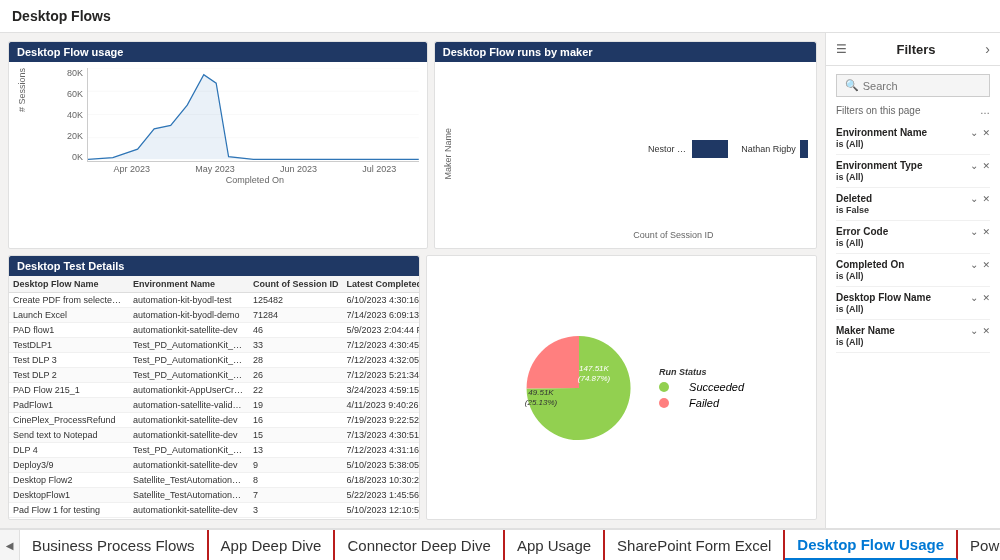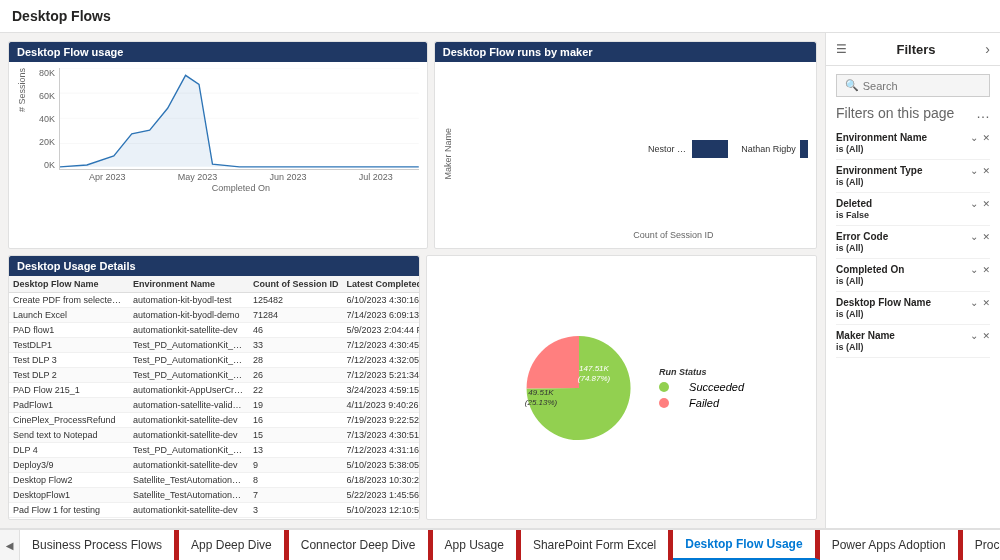--- a/index.html
+++ b/index.html
@@ -24,21 +24,21 @@
     .card-right { flex: 1; }
 
     
     .chart-area { flex: 1; position: relative; display: flex; flex-direction: column; }
     .chart-with-yaxis { display: flex; flex: 1; }
     .y-axis { display: flex; flex-direction: column; justify-content: space-between; align-items: flex-end; padding-right: 4px; font-size: 9px; color: #666; width: 30px; }
     .chart-body { flex: 1; position: relative; border-left: 1px solid #ccc; border-bottom: 1px solid #ccc; }
     .x-axis { display: flex; justify-content: space-around; padding-top: 2px; font-size: 9px; color: #666; margin-left: 34px; }
     .x-label { text-align: center; font-size: 9px; color: #666; margin-left: 34px; margin-top: 1px; }
     .y-label { font-size: 9px; color: #666; writing-mode: vertical-rl; transform: rotate(180deg); text-align: center; }
-    .chart-with-ylabel { display: flex; }
+    .chart-with-ylabel { display: flex; gap: 28px; }
 
     
     .usage-svg { width: 100%; height: 100%; }
 
     
     .bar-chart-area { flex: 1; display: flex; flex-direction: row; justify-content: flex-end; padding: 4px 0; }
     .bar-row { display: flex; align-items: center; margin: 4px 0; }
     .bar-maker-label { width: 80px; font-size: 9px; color: #333; text-align: right; padding-right: 4px; white-space: nowrap; overflow: hidden; text-overflow: ellipsis; }
     .bar-fill { height: 18px; background: #1f3864; }
     .bar-x-axis { display: flex; justify-content: space-between; font-size: 9px; color: #666; margin-left: 84px; padding-top: 2px; }
@@ -62,34 +62,34 @@
     .filters-header { display: flex; align-items: center; justify-content: space-between; padding: 8px 10px; border-bottom: 1px solid #e0e0e0; }
     .filters-title { font-size: 13px; font-weight: 600; color: #252423; }
     .filters-icon { color: #666; font-size: 12px; }
     .filters-close { color: #666; font-size: 14px; cursor: pointer; }
 
     .search-box { margin: 8px 10px; display: flex; align-items: center; border: 1px solid #ccc; padding: 4px 8px; background: #f5f5f5; }
     .search-icon { color: #666; font-size: 11px; margin-right: 4px; }
     .search-input { border: none; background: transparent; font-size: 11px; color: #333; outline: none; width: 100%; }
 
     .filters-on-page { padding: 0 10px; }
-    .filters-on-page-title { font-size: 14px; color: #666; margin-bottom: 6px; display: flex; justify-content: space-between; }
+    .filters-on-page-title { font-size: 10px; color: #666; margin-bottom: 6px; display: flex; justify-content: space-between; }
 
     .filter-item { border-bottom: 1px solid #f0f0f0; padding: 5px 0; }
     .filter-item-header { display: flex; justify-content: space-between; align-items: center; }
     .filter-name { font-size: 10px; font-weight: 600; color: #252423; }
     .filter-controls { display: flex; gap: 4px; align-items: center; }
     .filter-chevron { color: #666; font-size: 10px; cursor: pointer; }
     .filter-reset { color: #666; font-size: 9px; cursor: pointer; }
     .filter-value { font-size: 9px; color: #333; margin-top: 1px; font-weight: bold; }
 
     
     .bottom-tabs { background: #fff; border-top: 2px solid #e0e0e0; display: flex; align-items: stretch; height: 32px; flex-shrink: 0; }
     .tab-nav-btn { width: 20px; background: #f5f5f5; border: none; border-right: 1px solid #e0e0e0; cursor: pointer; display: flex; align-items: center; justify-content: center; color: #666; font-size: 10px; flex-shrink: 0; }
-    .tab { padding: 0 12px; display: flex; align-items: center; font-size: 12px; cursor: pointer; border-right: 5px solid #b91c1c; white-space: nowrap; color: #333; background: #fff; }
+    .tab { padding: 0 12px; display: flex; align-items: center; font-size: 15px; cursor: pointer; border-right: 2px solid #b91c1c; white-space: nowrap; color: #333; background: #fff; }
     .tab.active { background: #fff; font-weight: 700; color: #0078d4; border-bottom: 2px solid #0078d4; }
   </style>
 </head>
 <body>
 
 <div class="page-header">Desktop Flows</div>
 
 <div class="main-layout">
 
   <div class="dashboard">
@@ -156,21 +156,21 @@
             </div>
             <div class="bar-x-title">Count of Session ID</div>
           </div>
         </div>
       </div>
     </div>
 
     <div class="dashboard-row" style="flex: 1.4;">
 
       <div class="card card-left table-card" style="flex:1.1;padding:0;">
-        <div class="card-title" style="margin:0;border-radius:2px 2px 0 0;">Desktop Usage Details</div>
+        <div class="card-title" style="margin:0;border-radius:2px 2px 0 0;">Desktop Test Details</div>
         <div class="table-scroll">
           <table class="data-table">
             <thead>
               <tr>
                 <th>Desktop Flow Name</th>
                 <th>Environment Name</th>
                 <th>Count of Session ID</th>
                 <th>Latest Completed On</th>
 
               </tr>

